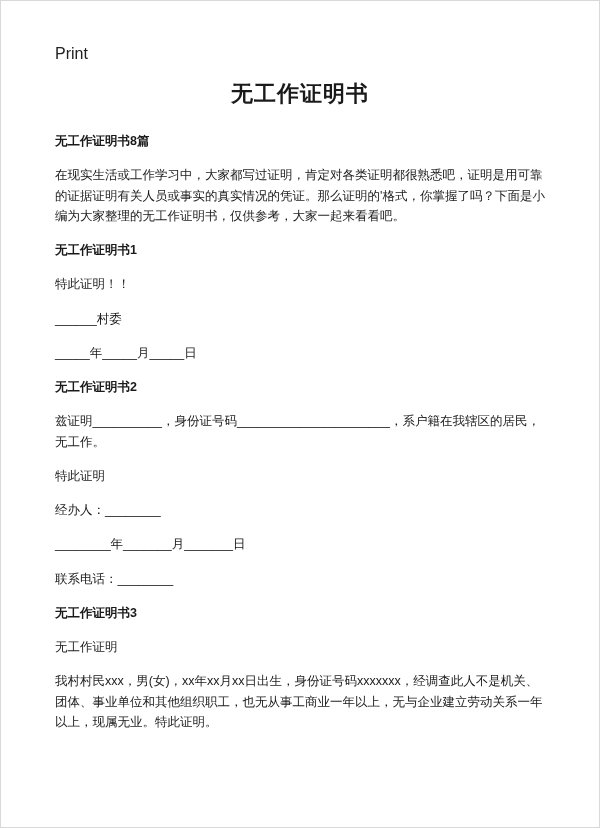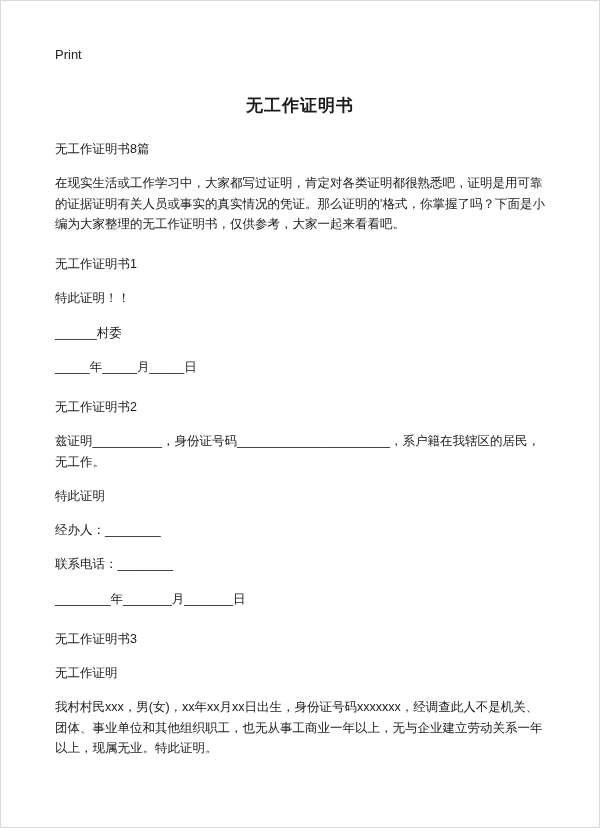--- a/index.html
+++ b/index.html
@@ -16,45 +16,45 @@
     color: #1a1a1a;
     overflow: hidden;
   }
   .page {
     box-sizing: border-box;
     width: 100%;
     height: 100%;
     padding: 44px 54px 30px 54px;
   }
   .print-label {
-    font-size: 13px;
+    font-size: 16px;
     color: #222222;
-    margin: 0 0 26px 0;
+    margin: 0 0 10px 0;
     cursor: pointer;
     display: inline-block;
   }
   .doc-title {
-    font-size: 17px;
+    font-size: 22px;
     font-weight: bold;
     text-align: center;
     margin: 6px 0 22px 0;
     letter-spacing: 1px;
   }
   .doc-blocks {
     font-size: 12.5px;
     line-height: 1.62;
   }
   .block {
     margin: 0 0 14px 0;
     word-break: break-all;
     white-space: normal;
   }
   .block.heading {
-    font-weight: normal;
-    margin-top: 20px;
+    font-weight: bold;
+    margin-top: 8px;
   }
 </style>
 </head>
 <body>
 
 <div class="page">
   <div class="print-label">Print</div>
 
   <h1 class="doc-title">无工作证明书</h1>
 
@@ -62,19 +62,19 @@
       <div class="block heading">无工作证明书8篇</div>
       <div class="block paragraph">在现实生活或工作学习中，大家都写过证明，肯定对各类证明都很熟悉吧，证明是用可靠的证据证明有关人员或事实的真实情况的凭证。那么证明的'格式，你掌握了吗？下面是小编为大家整理的无工作证明书，仅供参考，大家一起来看看吧。</div>
       <div class="block heading">无工作证明书1</div>
       <div class="block paragraph">特此证明！！</div>
       <div class="block paragraph">______村委</div>
       <div class="block paragraph">_____年_____月_____日</div>
       <div class="block heading">无工作证明书2</div>
       <div class="block paragraph">兹证明__________，身份证号码______________________，系户籍在我辖区的居民，无工作。</div>
       <div class="block paragraph">特此证明</div>
       <div class="block paragraph">经办人：________</div>
+      <div class="block paragraph">________年_______月_______日</div>
       <div class="block paragraph">联系电话：________</div>
-      <div class="block paragraph">________年_______月_______日</div>
       <div class="block heading">无工作证明书3</div>
       <div class="block paragraph">无工作证明</div>
       <div class="block paragraph">我村村民xxx，男(女)，xx年xx月xx日出生，身份证号码xxxxxxx，经调查此人不是机关、团体、事业单位和其他组织职工，也无从事工商业一年以上，无与企业建立劳动关系一年以上，现属无业。特此证明。</div>
     </div>
 </div>
 
 </body></html>

